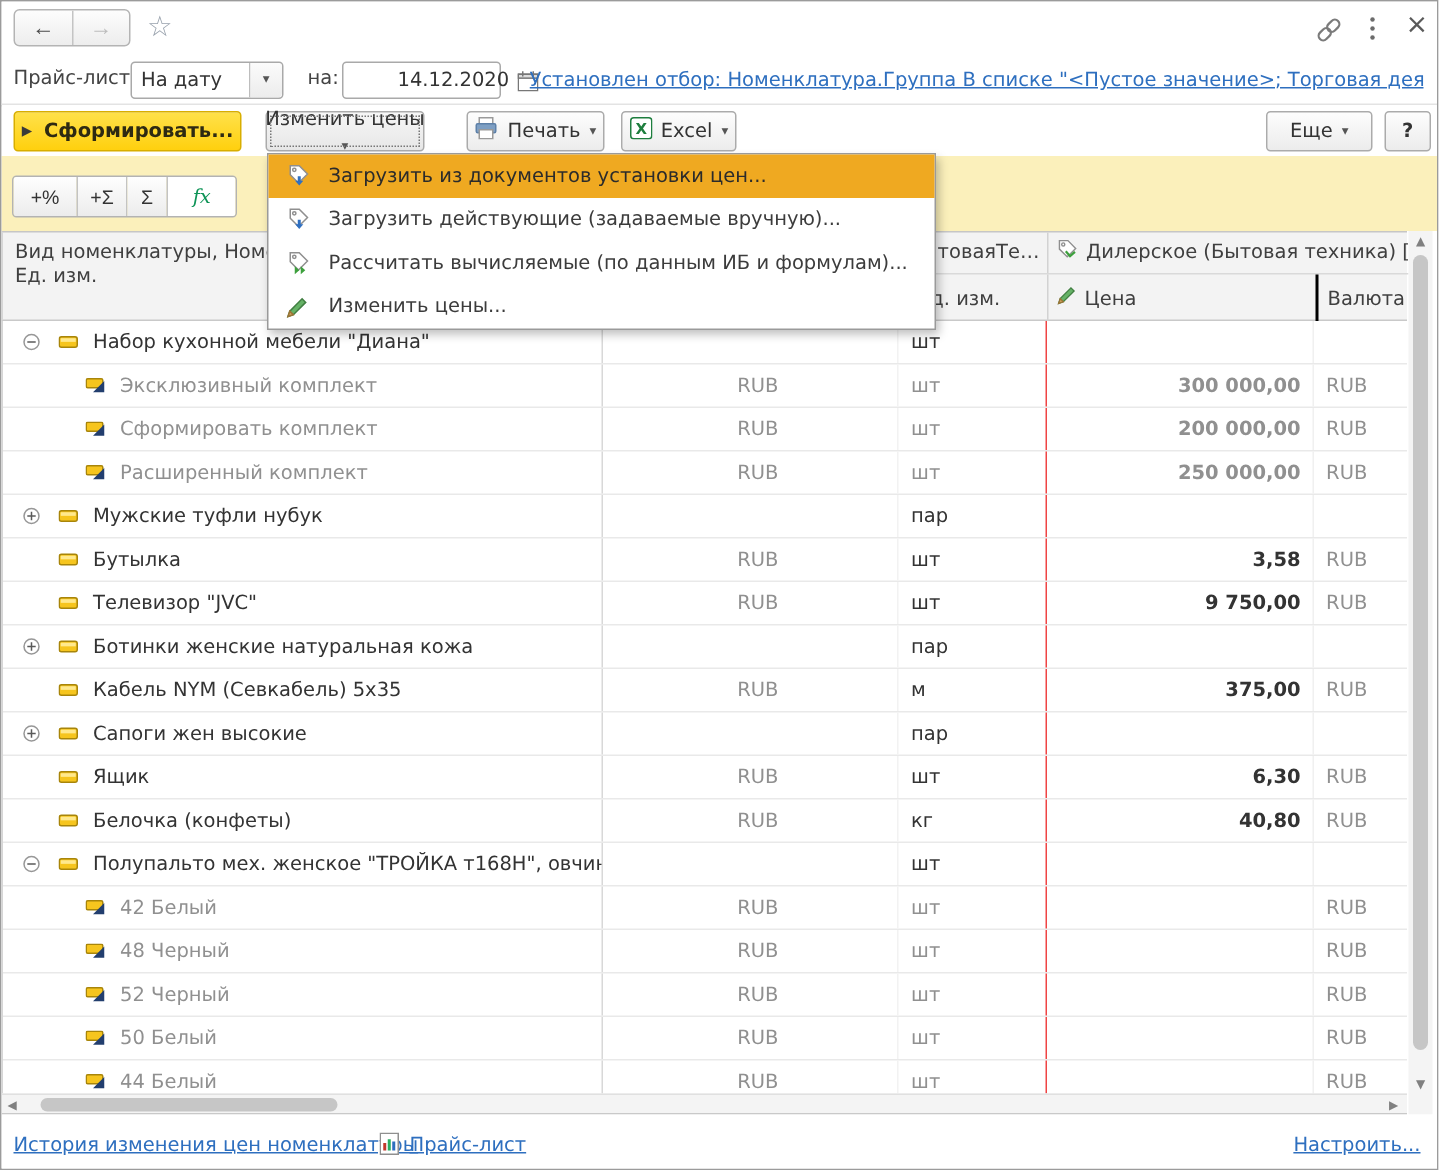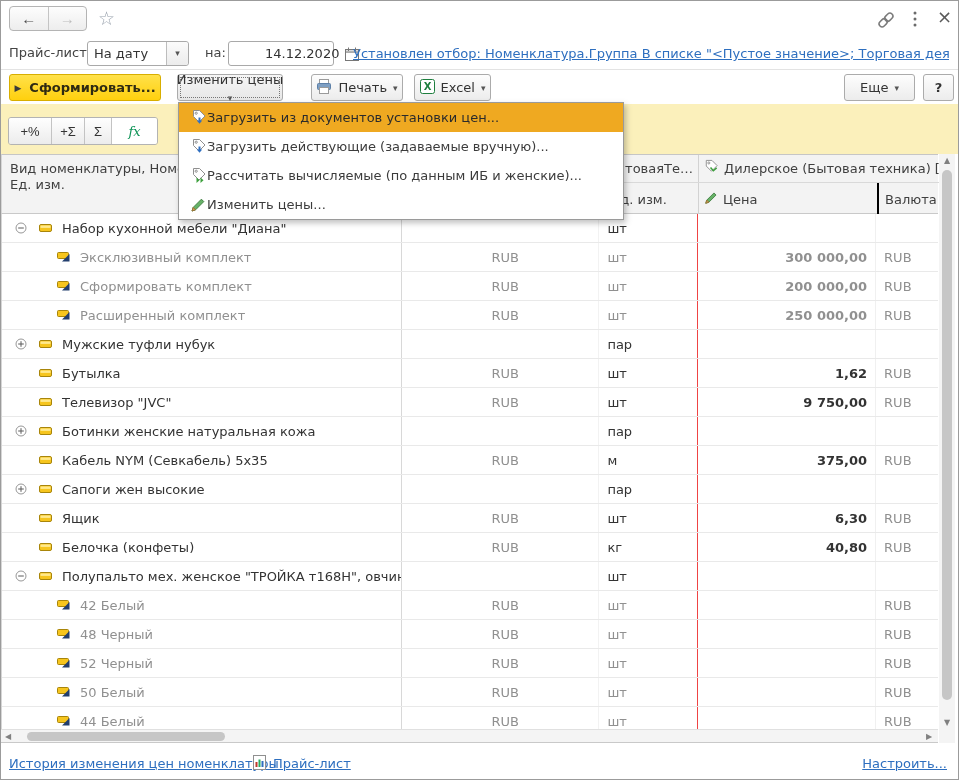--- a/index.html
+++ b/index.html
@@ -94,21 +94,21 @@
   
   .footer{position:absolute;left:0;top:742px;width:100%;height:37px;background:#fff;}
   .flink{position:absolute;top:13px;color:#2e6fbf;text-decoration:underline;cursor:pointer;white-space:nowrap;}
   .f-history{left:8px;}
   .f-doc{position:absolute;left:252px;top:12px;}
   .f-pricelist{left:272px;}
   .f-customize{right:11px;left:auto;}
   
   .menu{position:absolute;left:177px;top:101px;width:446px;background:#fff;border:1px solid #9a9a9a;
         box-shadow:2px 3px 6px rgba(0,0,0,0.25);z-index:50;}
-  .mi{height:29px;display:flex;align-items:center;padding:0 10px;cursor:pointer;color:#3c3c3c;white-space:nowrap;}
+  .mi{height:29px;display:flex;align-items:center;gap:12px;padding:0 10px;cursor:pointer;color:#3c3c3c;white-space:nowrap;}
   .mi.hl{background:#efa921;color:#2b2b2b;}
   .mi .micon{display:inline-flex;width:18px;justify-content:center;}
 </style>
 </head>
 <body>
 
 <div id="app">
 
   <div class="titlebar">
     <div class="navgroup">
@@ -324,21 +324,21 @@
           <span class="nicon">
             <svg width="13" height="10" viewBox="0 0 13 10">
               <rect x="0.5" y="1.5" width="12" height="7" rx="1.5" fill="#f6c51e" stroke="#a8850a"></rect>
               <rect x="1.5" y="2.5" width="10" height="2.4" fill="#ffe98e"></rect>
             </svg>
           </span>
           <span class="lbl">Бутылка</span>
         </div>
         <div class="cell c-cur1">RUB</div>
         <div class="cell c-unit">шт</div>
-        <div class="cell c-price">1,62</div>
+        <div class="cell c-price">3,58</div>
         <div class="cell c-cur2">RUB</div>
       </div>
       <div class="trow item">
         <div class="cell c-name">
           <span class="exp"></span>
           <span class="nicon">
             <svg width="13" height="10" viewBox="0 0 13 10">
               <rect x="0.5" y="1.5" width="12" height="7" rx="1.5" fill="#f6c51e" stroke="#a8850a"></rect>
               <rect x="1.5" y="2.5" width="10" height="2.4" fill="#ffe98e"></rect>
             </svg>
@@ -590,21 +590,21 @@
       </div>
       <div class="mi">
         <span class="micon">
           <svg width="17" height="17" viewBox="0 0 17 17">
             <path d="M3.5 1.5 h6 l5.5 5.5 -6 6 -5.5 -5.5 z" fill="#fff" stroke="#8f8f8f"></path>
             <circle cx="6.2" cy="4.2" r="1.1" fill="none" stroke="#8f8f8f"></circle>
             <path d="M6.5 10.5 l3 2.7 -3 2.7 z" fill="#3da03d"></path>
             <path d="M10.5 10.5 l3 2.7 -3 2.7 z" fill="#3da03d"></path>
           </svg>
         </span>
-        <span>Рассчитать вычисляемые (по данным ИБ и женские)...</span>
+        <span>Рассчитать вычисляемые (по данным ИБ и формулам)...</span>
       </div>
       <div class="mi">
         <span class="micon">
           <svg width="16" height="16" viewBox="0 0 16 16">
             <path d="M2 14 l1.2 -3.6 8.2 -8.2 2.4 2.4 -8.2 8.2 z" fill="#66b267" stroke="#417f42"></path>
             <path d="M2 14 l1.2 -3.6 2.4 2.4 z" fill="#caa05a" stroke="#9a7335"></path>
           </svg>
         </span>
         <span>Изменить цены...</span>
       </div>

